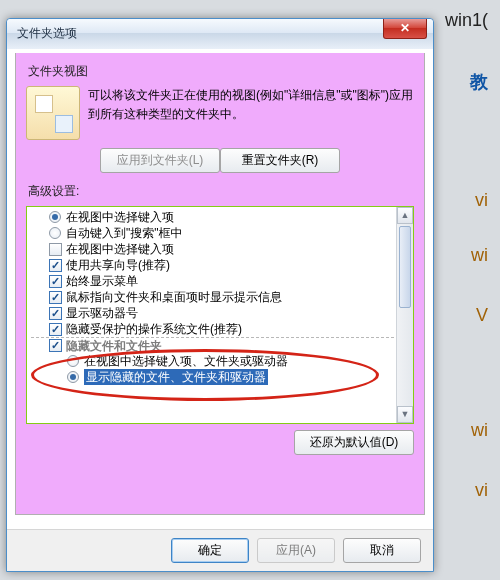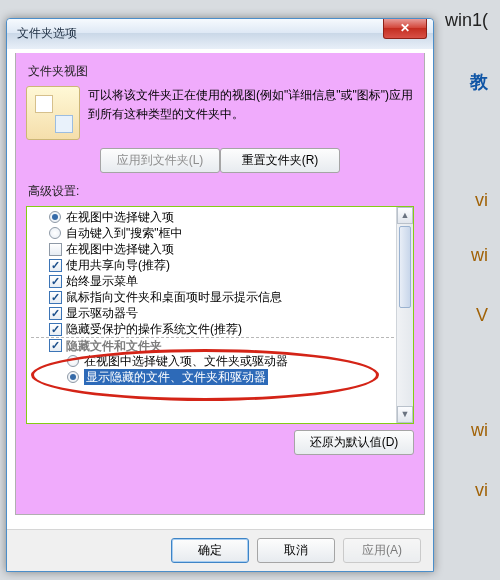--- a/index.html
+++ b/index.html
@@ -204,16 +204,16 @@
       </div>
 
       <div class="lower-btn">
         <div class="btn"><span>还原为默认值(D)</span></div>
       </div>
     </div>
   </div>
 
   <div class="dlg-footer">
     <div class="btn default"><span>确定</span></div>
+    <div class="btn ghost"><span>应用(A)</span></div>
     <div class="btn"><span>取消</span></div>
-    <div class="btn ghost"><span>应用(A)</span></div>
   </div>
 </div>
 
 </body></html>

